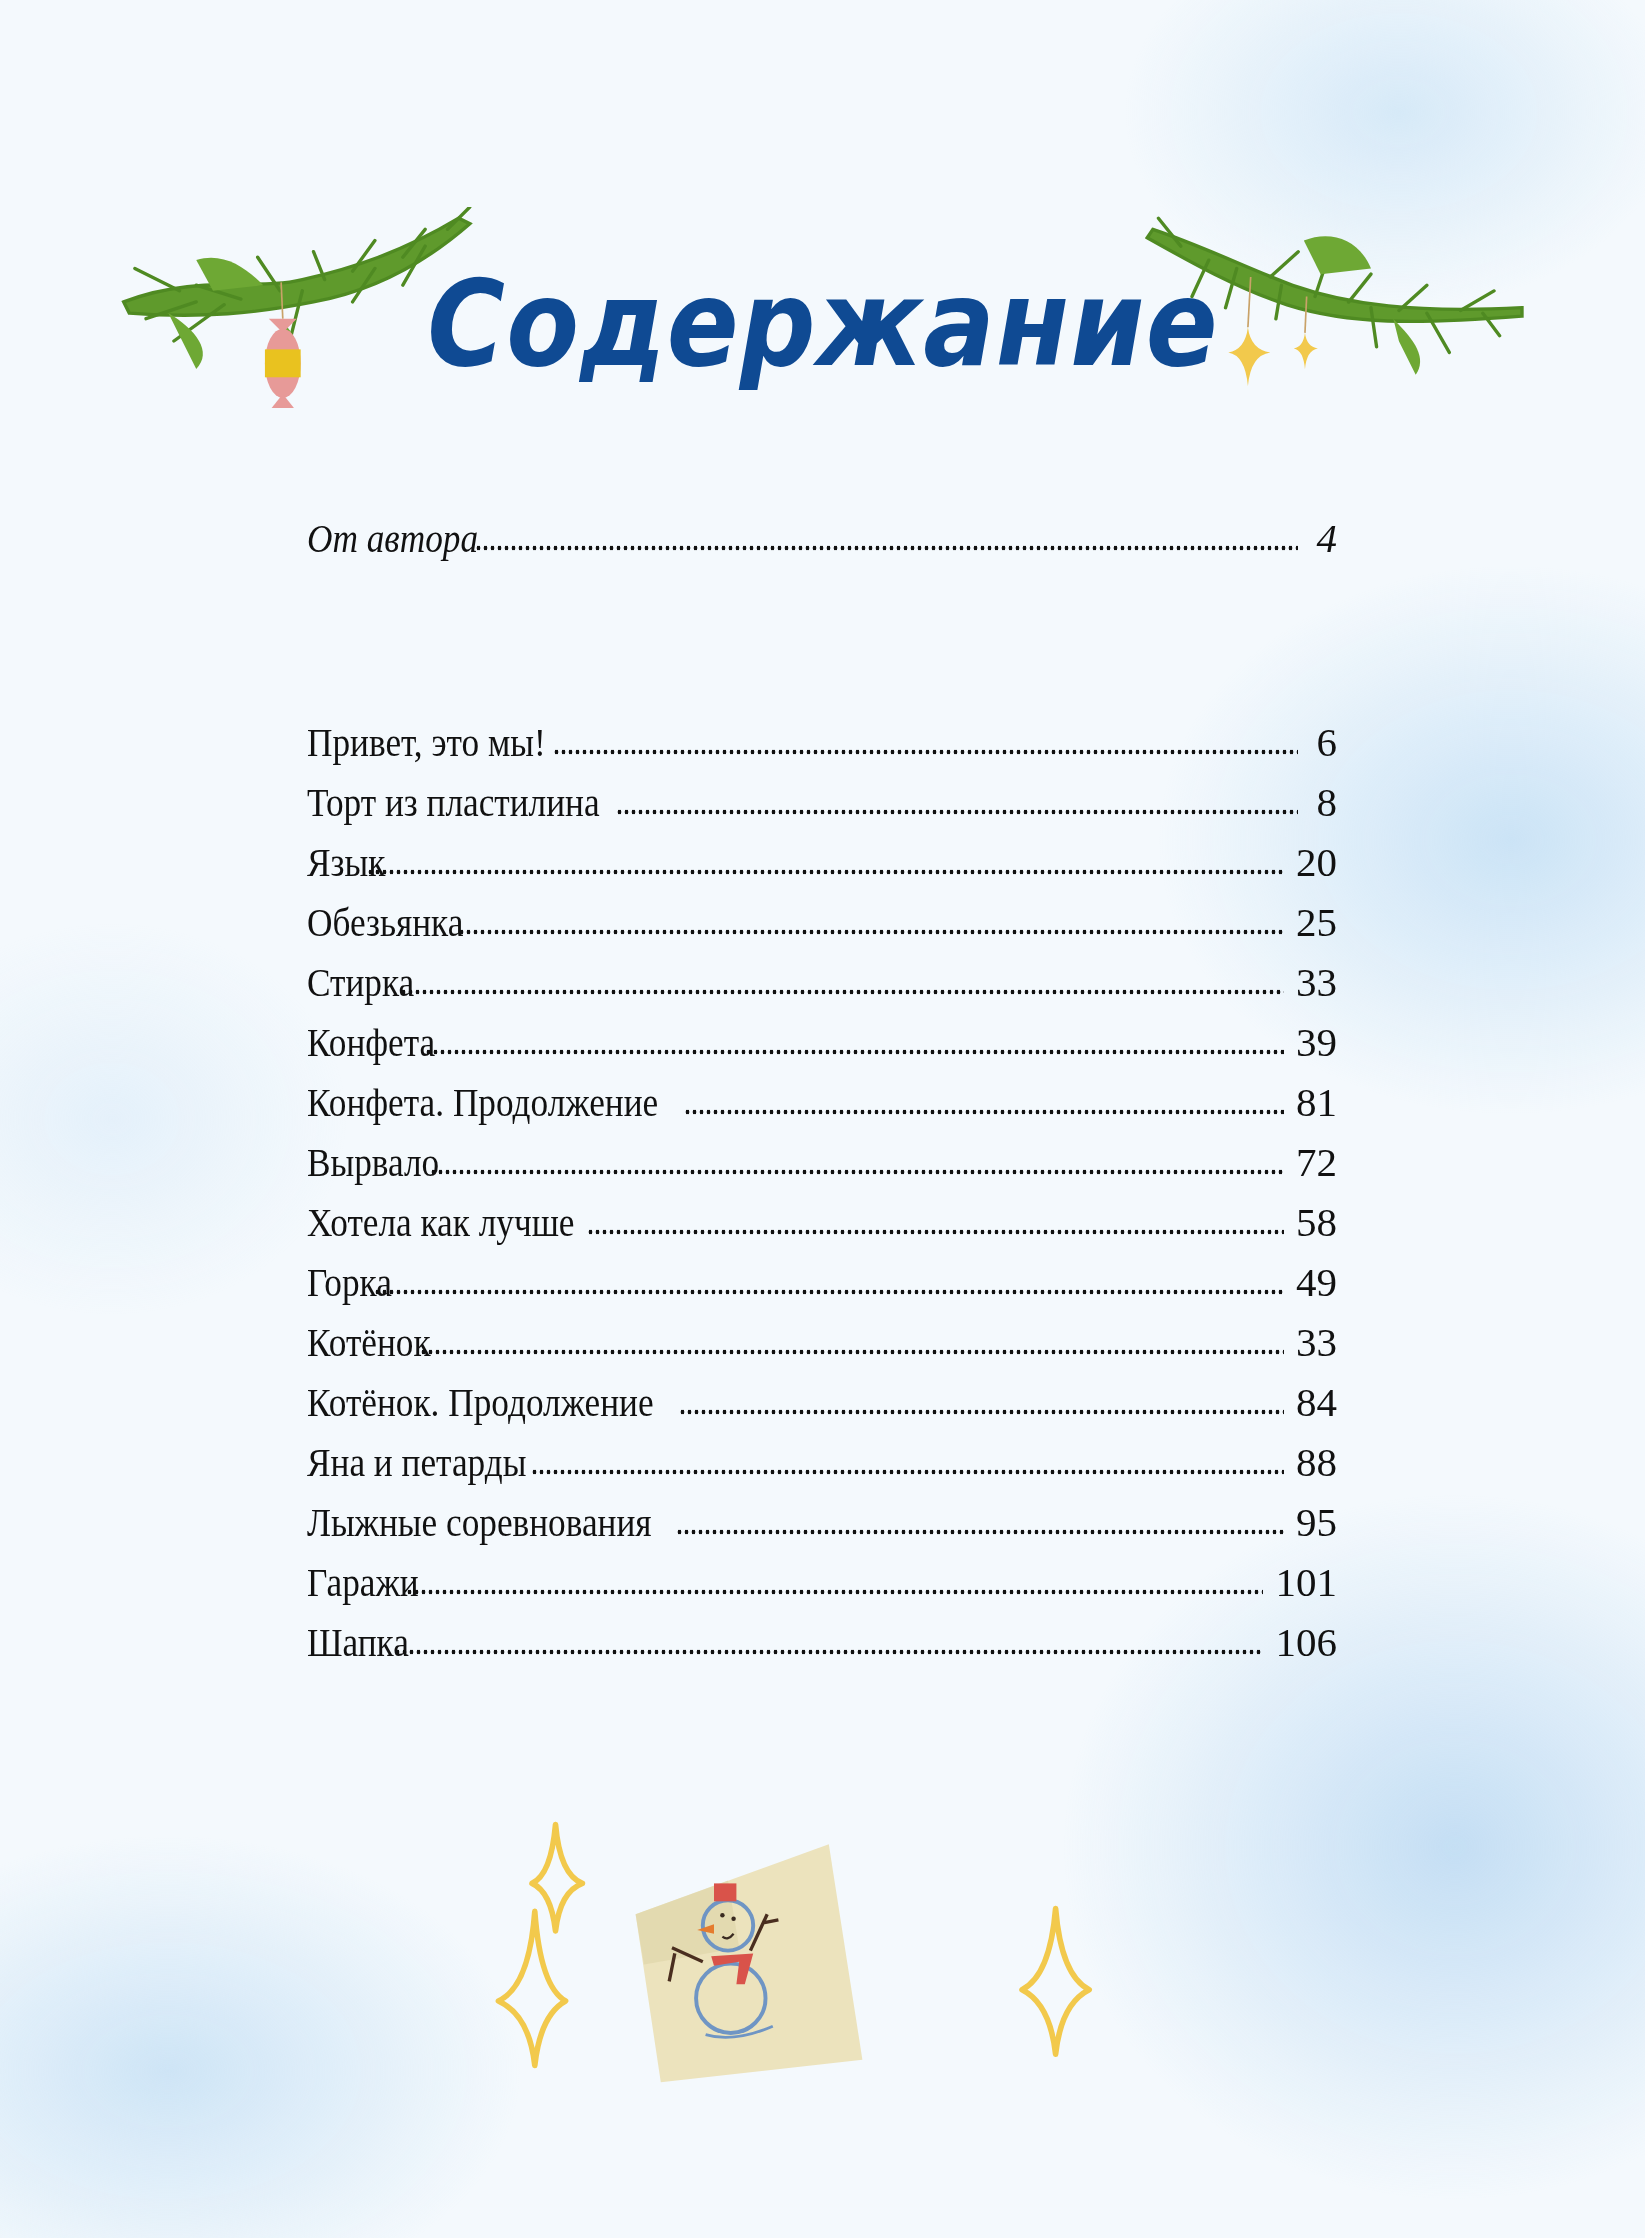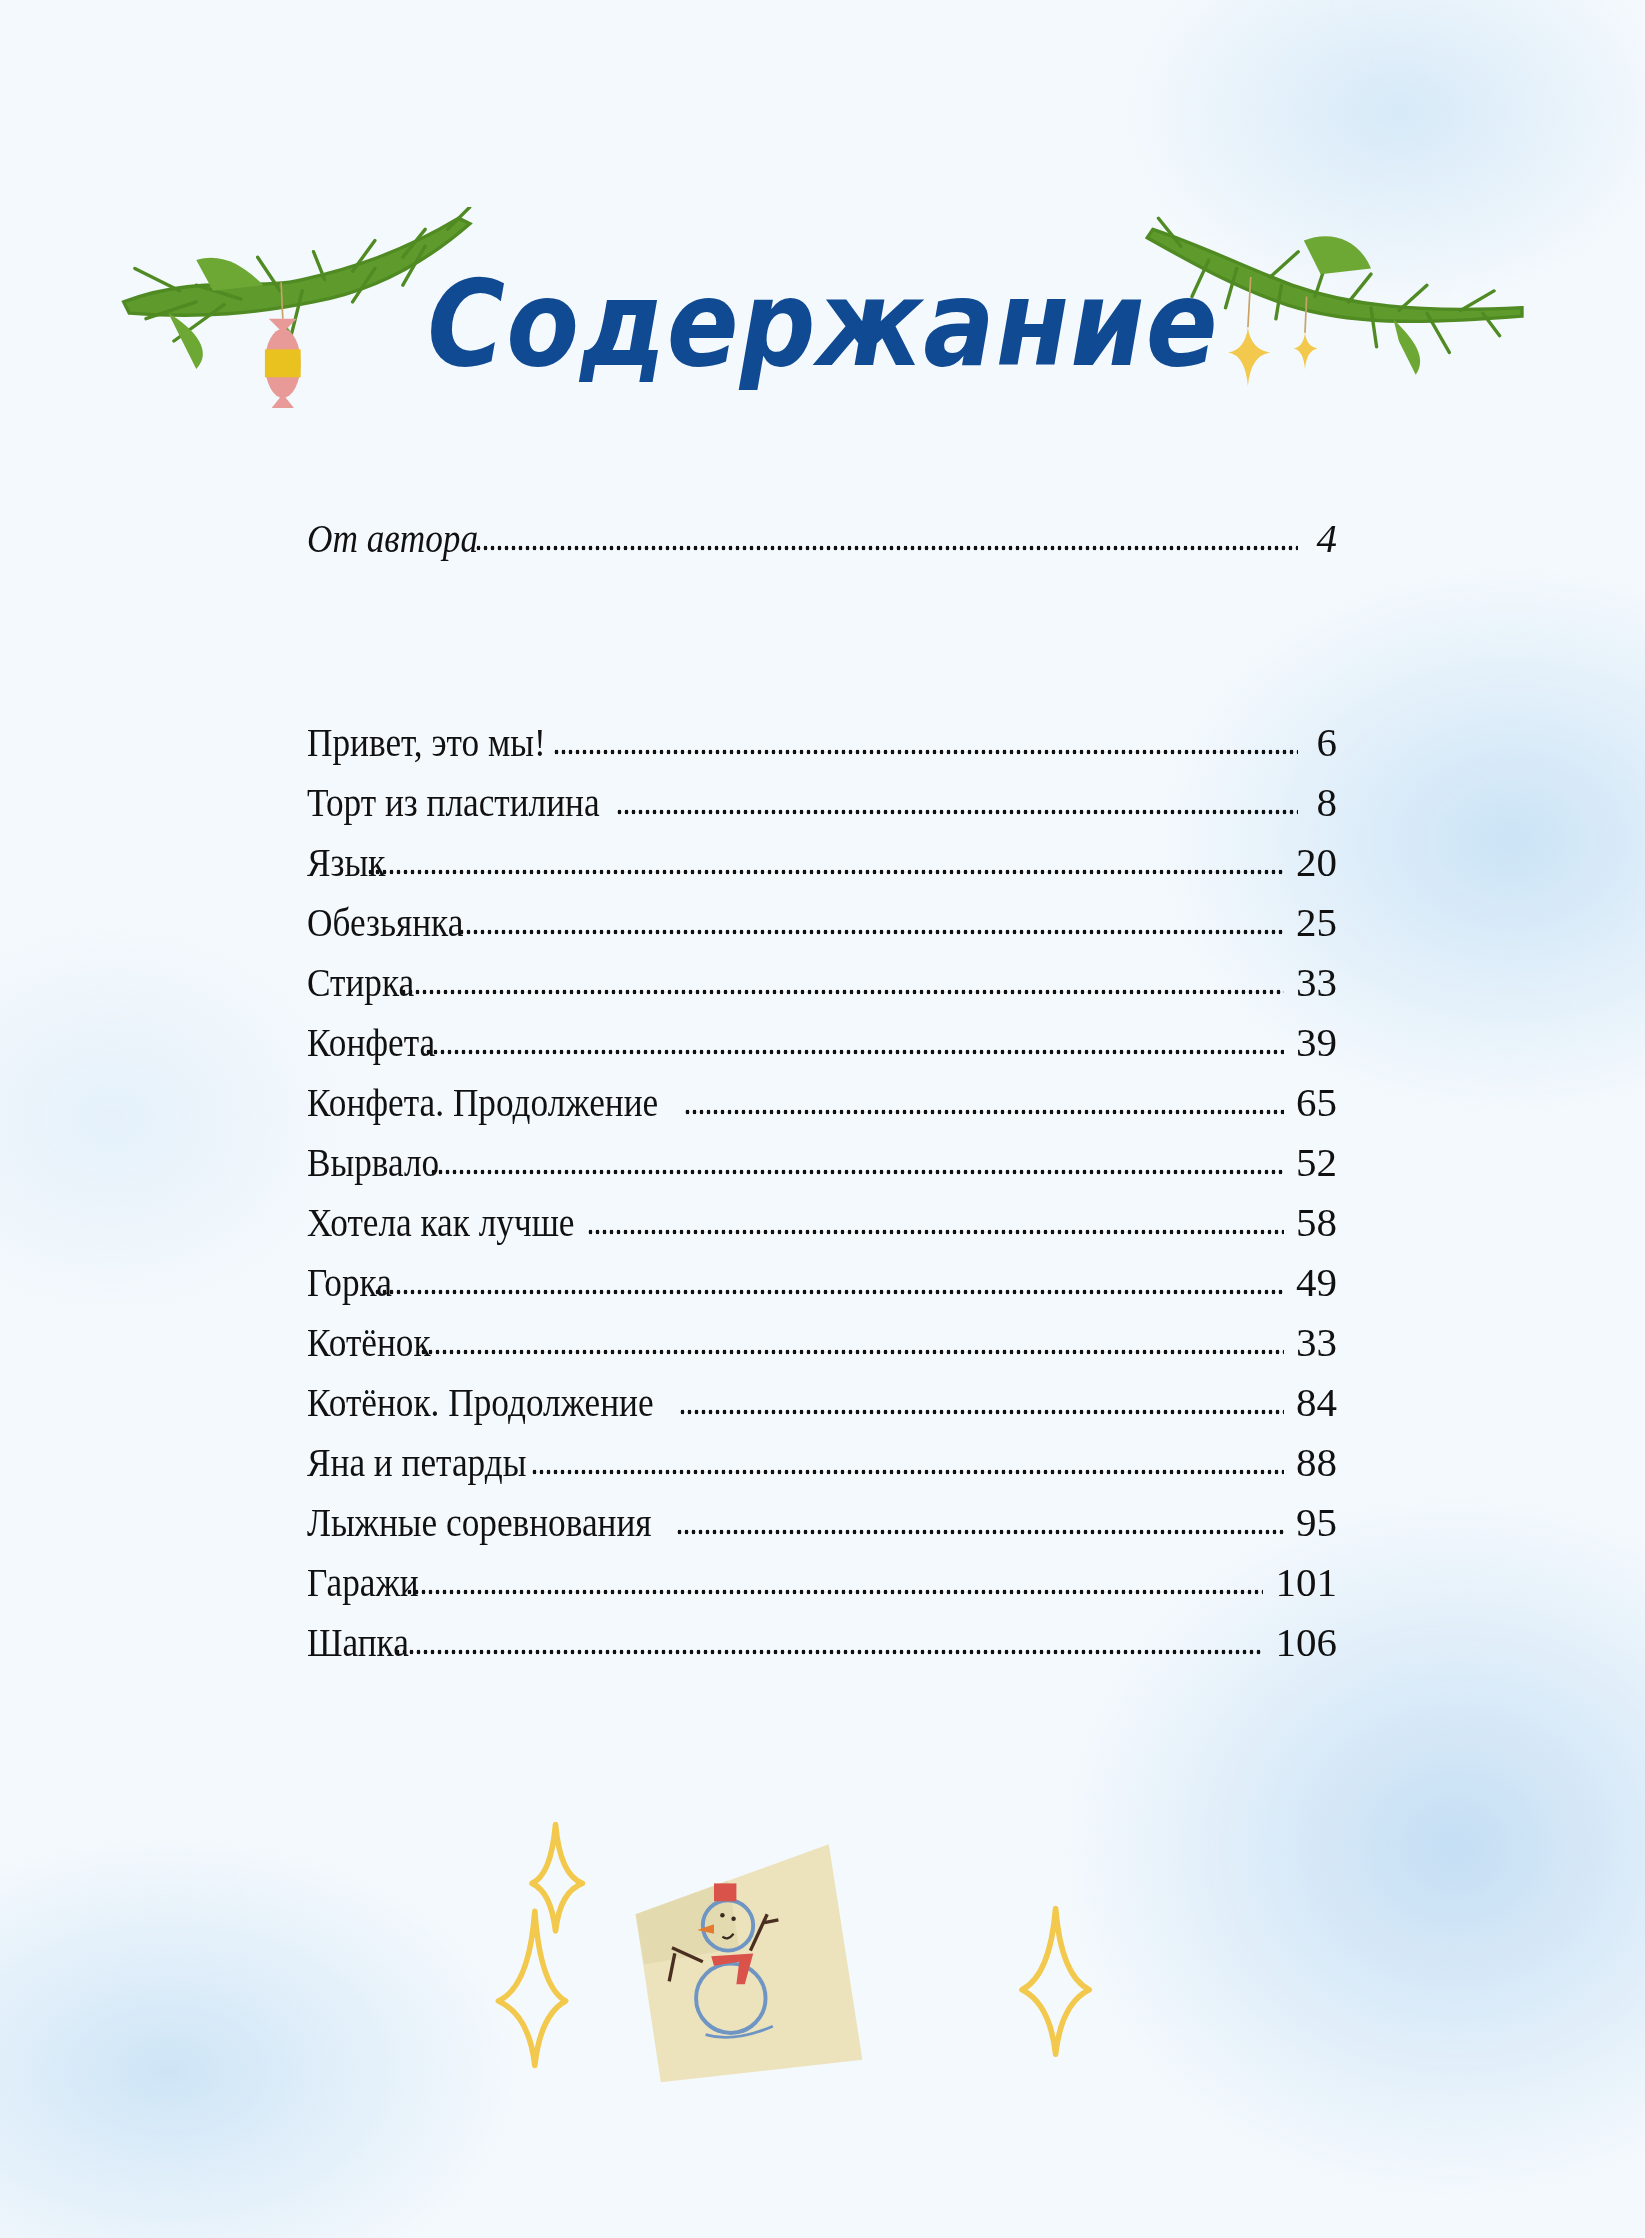--- a/index.html
+++ b/index.html
@@ -127,26 +127,26 @@
         <span class="toc-page">33</span>
       </div>
     <div class="toc-row">
         <span class="toc-title">Конфета</span>
         <span class="toc-dots"></span>
         <span class="toc-page">39</span>
       </div>
     <div class="toc-row">
         <span class="toc-title">Конфета. Продолжение</span>
         <span class="toc-dots"></span>
-        <span class="toc-page">65</span>
+        <span class="toc-page">81</span>
       </div>
     <div class="toc-row">
         <span class="toc-title">Вырвало</span>
         <span class="toc-dots"></span>
-        <span class="toc-page">52</span>
+        <span class="toc-page">72</span>
       </div>
     <div class="toc-row">
         <span class="toc-title">Хотела как лучше</span>
         <span class="toc-dots"></span>
         <span class="toc-page">58</span>
       </div>
     <div class="toc-row">
         <span class="toc-title">Горка</span>
         <span class="toc-dots"></span>
         <span class="toc-page">49</span>

